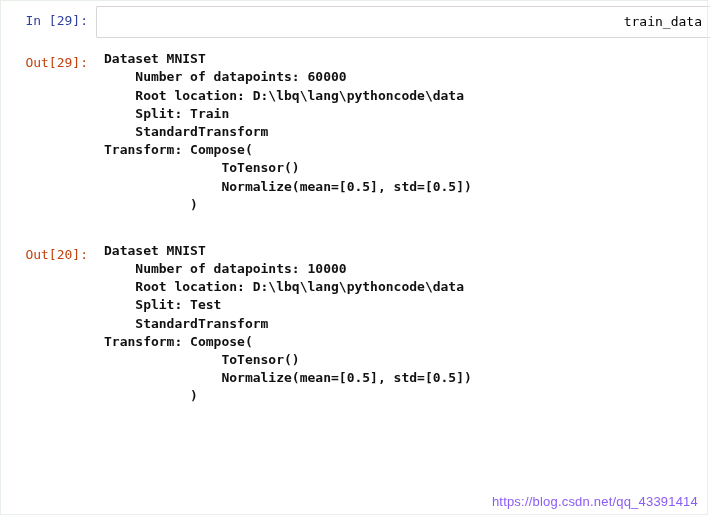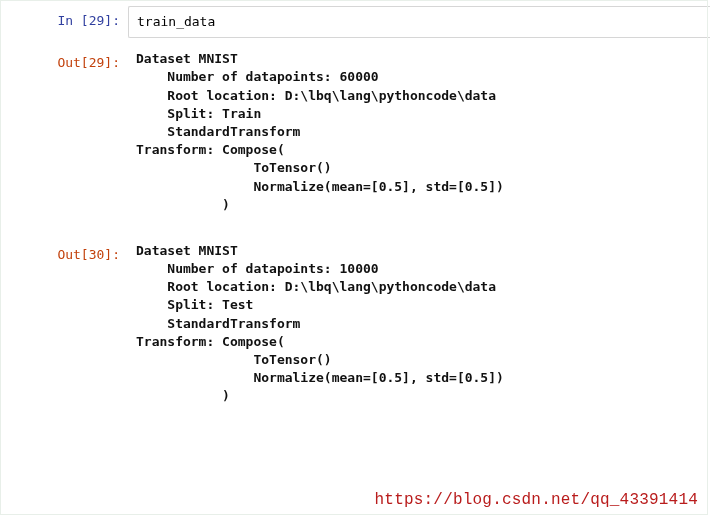--- a/index.html
+++ b/index.html
@@ -22,21 +22,20 @@
     border-right: none;
     border-bottom: none;
     padding: 0;
     width: 710px;
     box-sizing: border-box;
   }
   .cell {
     display: flex;
     align-items: flex-start;
     padding: 6px 0 4px 0;
-    margin-left: 32px;
   }
   .prompt {
     width: 96px;
     min-width: 96px;
     text-align: right;
     padding-right: 8px;
     padding-top: 6px;
     box-sizing: border-box;
     white-space: pre;
   }
@@ -45,37 +44,38 @@
   .input-area {
     flex: 1;
     border: 1px solid #d6d6d6;
     border-right: none;
     border-radius: 2px 0 0 2px;
     background: #ffffff;
     padding: 6px 8px;
     box-sizing: border-box;
     white-space: pre;
     overflow: hidden;
+    text-align: right;
   }
   .output-area {
     flex: 1;
     padding: 2px 8px 6px 8px;
     box-sizing: border-box;
     white-space: pre;
     color: #111;
     overflow: hidden;
     font-weight: bold;
   }
   .watermark {
     position: absolute;
     right: 12px;
     bottom: 6px;
-    color: #b91c1c;
-    font-family: Liberation Mono, monospace;
-    font-size: 16px;
+    color: #8b5cf6;
+    font-family: Liberation Sans, sans-serif;
+    font-size: 13px;
     letter-spacing: 0.2px;
     pointer-events: none;
   }
   .frame-border {
     position: absolute;
     top: 0; left: 0;
     width: 708px;
     height: 515px;
     border: 1px solid #e8efe9;
     pointer-events: none;
@@ -104,21 +104,21 @@
 Transform: Compose(
                ToTensor()
                Normalize(mean=[0.5], std=[0.5])
            )</div>
   </div>
 
   <div class="cell">
   </div>
 
   <div class="cell">
-    <div class="prompt prompt-out">Out[30]:</div>
+    <div class="prompt prompt-out">Out[20]:</div>
     <div class="output-area">Dataset MNIST
     Number of datapoints: 10000
     Root location: D:\lbq\lang\pythoncode\data
     Split: Test
     StandardTransform
 Transform: Compose(
                ToTensor()
                Normalize(mean=[0.5], std=[0.5])
            )</div>
   </div>

